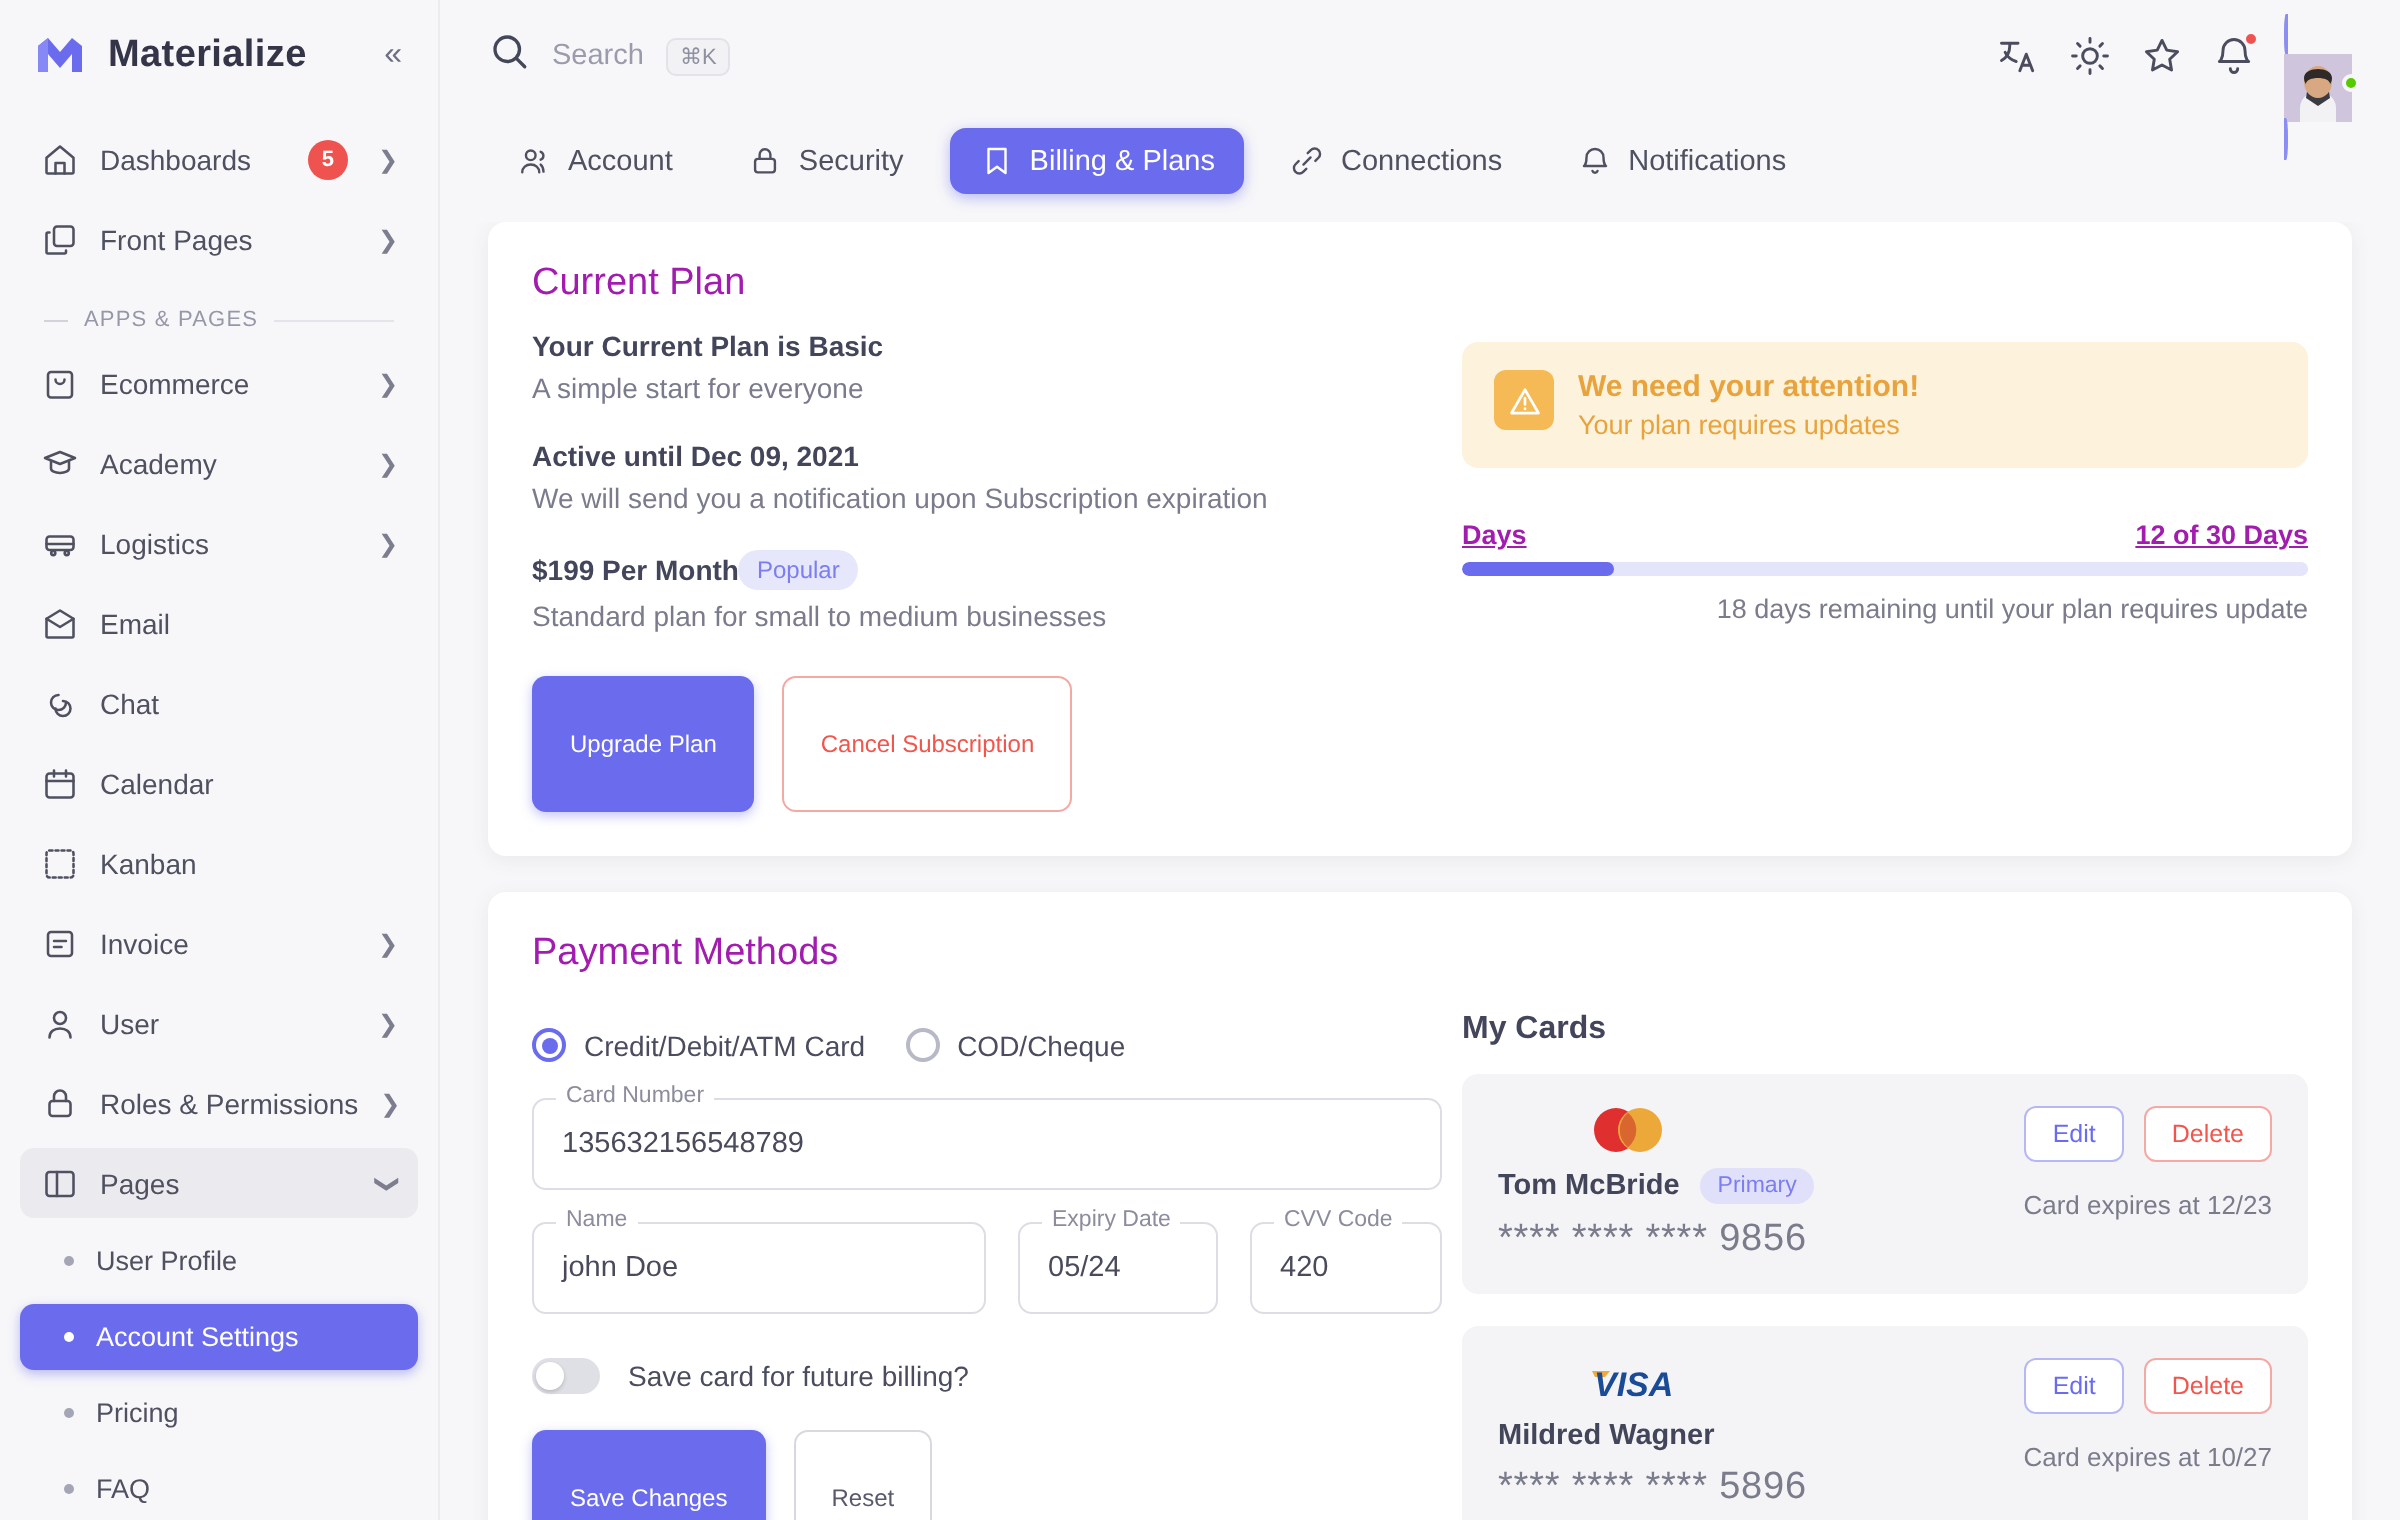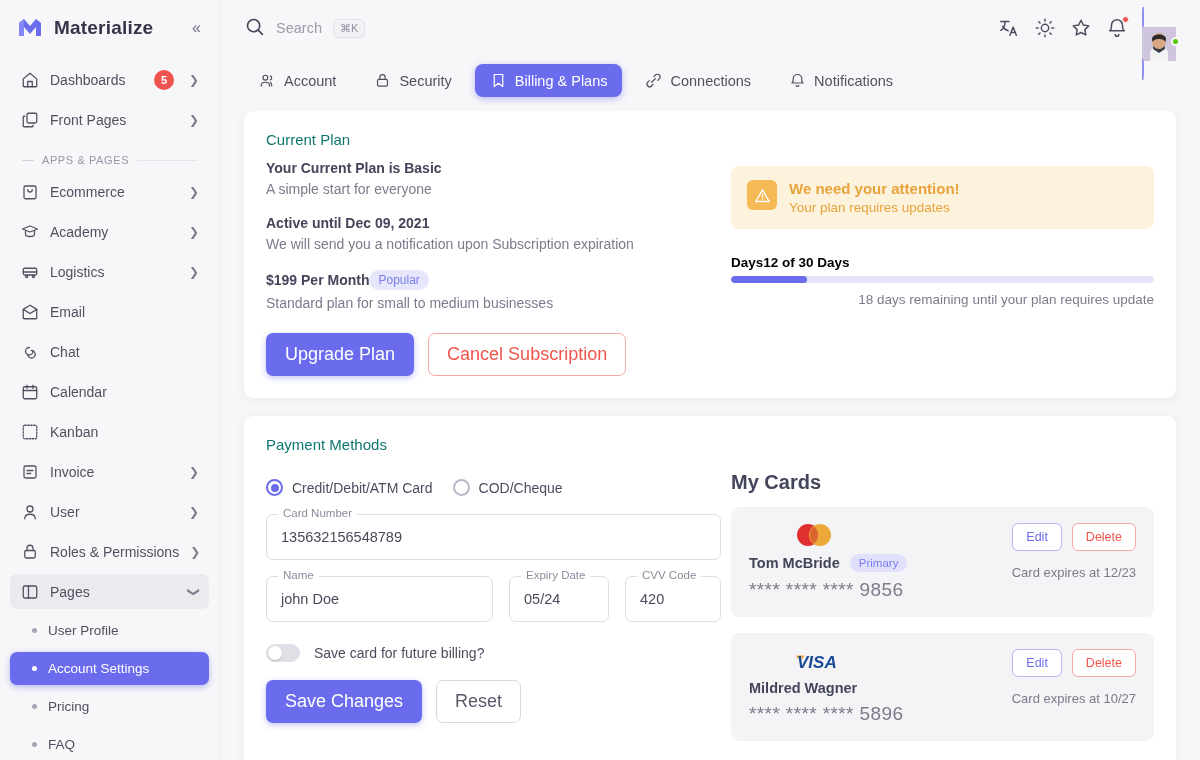--- a/index.html
+++ b/index.html
@@ -119,60 +119,60 @@
     box-shadow: 0 2px 7px rgba(106,108,237,.45);
   }
 
   .content { flex: 1; overflow: hidden; padding: 0 24px; }
 
   .card {
     background: #fff; border-radius: 9px;
     box-shadow: 0 2px 10px rgba(76,78,100,.08);
     margin-bottom: 18px;
   }
-  .card-title { font-size: 15px; color: #0f766e; padding: 20px 22px 2px 22px; }
+  .card-title { font-size: 19px; color: #a21caf; padding: 20px 22px 2px 22px; }
 
   .plan-body { display: flex; padding: 10px 22px 22px 22px; gap: 10px; }
   .plan-left { width: 455px; flex: 0 0 455px; }
   .plan-right { flex: 1; padding-top: 6px; }
 
   .blk { margin-bottom: 18px; }
   .blk .strong { font-size: 14px; font-weight: bold; color: #43455a; margin-bottom: 5px; }
   .blk .muted { font-size: 14px; color: #7a7c8c; }
   .price-row { display: flex; align-items: center; margin-bottom: 5px; }
   .price-row .strong { margin-bottom: 0; }
   .pill {
     background: #e7e7fb; color: #7b7df0;
     font-size: 12px; border-radius: 11px; padding: 3px 9px;
   }
 
   .btn-row { display: flex; gap: 14px; margin-top: 22px; }
   .btn {
-    border-radius: 7px; font-size: 18px; cursor: pointer;
-    padding: 10px 18px; border: 1px solid transparent; font-weight: 500;
+    border-radius: 7px; font-size: 12px; cursor: pointer;
+    padding: 26px 18px; border: 1px solid transparent; font-weight: 500;
   }
   .btn-primary { background: #6a6ced; color: #fff; box-shadow: 0 2px 6px rgba(106,108,237,.4); }
   .btn-outline-danger { background: #fff; color: #f1554c; border-color: #f4a9a4; }
   .btn-outline-secondary { background: #fff; color: #585a6b; border-color: #d8d9e0; }
 
   .alert {
     background: #fdf2dc; border-radius: 8px;
     padding: 14px 16px; display: flex; gap: 12px; align-items: flex-start;
     margin-bottom: 26px;
   }
   .alert-icon {
     width: 30px; height: 30px; flex: 0 0 30px; border-radius: 6px;
     background: #f5b955; display: flex; align-items: center; justify-content: center;
   }
   .alert-title { font-size: 15px; font-weight: bold; color: #e8a33d; margin-bottom: 3px; }
   .alert-sub { font-size: 13.5px; color: #e8a33d; }
 
   .prog-head {
-    display: flex; justify-content: flex-start; align-items: baseline;
-    font-size: 13.5px; font-weight: bold; color: #000000; margin-bottom: 6px;
+    display: flex; justify-content: space-between; align-items: baseline;
+    font-size: 13.5px; font-weight: bold; color: #a21caf; margin-bottom: 6px; text-decoration: underline;
   }
   .prog-track { height: 7px; border-radius: 4px; background: #e4e4fb; overflow: hidden; }
   .prog-fill { height: 100%; border-radius: 4px; background: #6a6ced; }
   .prog-note { font-size: 13.5px; color: #7a7c8c; margin-top: 9px; text-align: right; }
 
   
   .pay-body { display: flex; padding: 12px 22px 22px 22px; gap: 10px; }
   .pay-left { width: 455px; flex: 0 0 455px; }
   .pay-right { flex: 1; padding-top: 4px; }
 
@@ -206,21 +206,21 @@
     width: 34px; height: 18px; border-radius: 10px; background: #dfe0e6;
     position: relative; flex: 0 0 34px;
   }
   .switch::after {
     content: ''; position: absolute; top: 2px; left: 2px;
     width: 14px; height: 14px; border-radius: 50%; background: #fff;
     box-shadow: 0 1px 2px rgba(0,0,0,.18);
   }
   .switch-label { font-size: 14px; color: #4b4d5e; }
 
-  .mycards-title { font-size: 20px; font-weight: bold; color: #43455a; margin-bottom: 13px; }
+  .mycards-title { font-size: 16px; font-weight: bold; color: #43455a; margin-bottom: 13px; }
   .saved-card {
     background: #f4f4f6; border-radius: 8px;
     padding: 16px 18px; margin-bottom: 16px;
     display: flex; justify-content: space-between; align-items: flex-start;
   }
   .sc-left { display: flex; flex-direction: column; gap: 7px; }
   .sc-logo { height: 24px; display: flex; align-items: center; margin-left: 44px; }
   .sc-name-row { display: flex; align-items: center; gap: 10px; }
   .sc-name { font-size: 14.5px; font-weight: bold; color: #43455a; }
   .sc-pill { background: #e0e0fa; color: #7b7df0; font-size: 11.5px; border-radius: 11px; padding: 3px 9px; }

